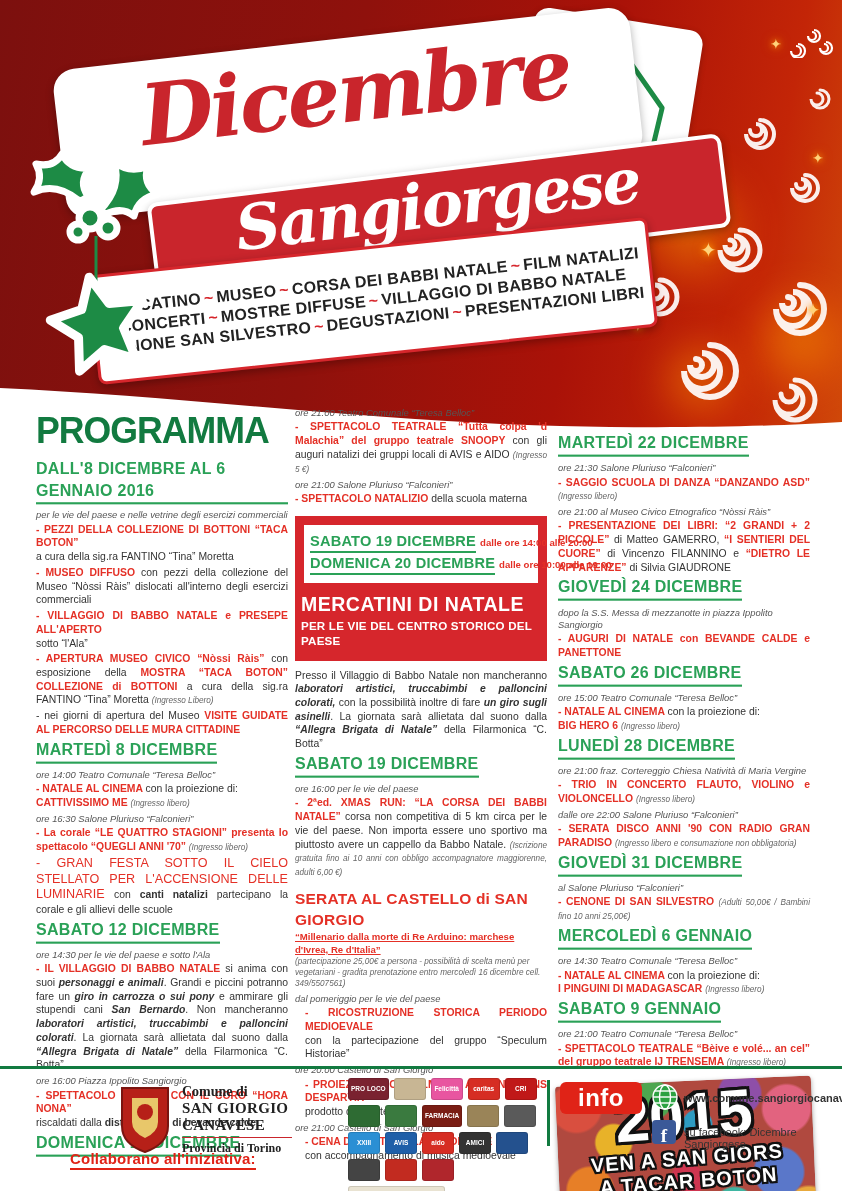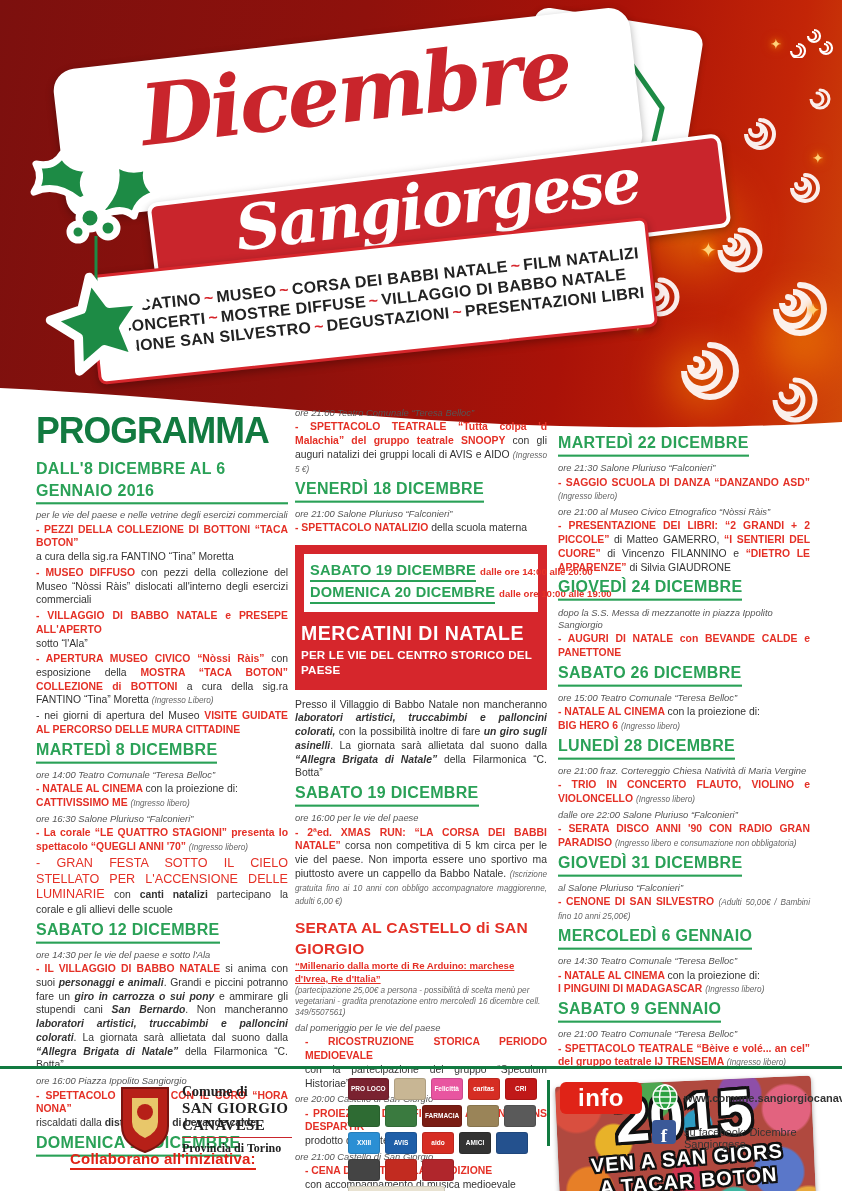--- a/index.html
+++ b/index.html
@@ -208,21 +208,20 @@
       <div class="note">ore 14:30 per le vie del paese e sotto l'Ala</div>
       <div class="para"><span class="sr">- IL VILLAGGIO DI BABBO NATALE </span><span>si anima con suoi </span><span class="sbi">personaggi e animali</span><span>. Grandi e piccini potranno fare un </span><span class="sbi">giro in carrozza o sui pony </span><span>e ammirare gli stupendi cani </span><span class="sbi">San Bernardo</span><span>. Non mancheranno </span><span class="sbi">laboratori artistici, truccabimbi e palloncini colorati</span><span>. La giornata sarà allietata dal suono dalla </span><span class="sbi">“Allegra Brigata di Natale” </span><span>della Filarmonica “C. Botta”</span></div>
       <div class="note">ore 16:00 Piazza Ippolito Sangiorgio</div>
       <div class="para"><span class="sr">- SPETTACOLO GOSPEL CON IL CORO “HORA NONA”
 </span><span>riscaldati dalla </span><span class="sb">distribuzione di bevande calde</span></div>
       <div><div class="day-h">DOMENICA 13 DICEMBRE</div></div>
     </div>
   <div class="col" id="col-middle">
       <div class="note">ore 21:00 Teatro Comunale “Teresa Belloc”</div>
       <div class="para"><span class="sr">- SPETTACOLO TEATRALE “Tutta colpa 'd Malachia” del gruppo teatrale SNOOPY </span><span>con gli auguri natalizi dei gruppi locali di AVIS e AIDO </span><span class="ssm">(Ingresso 5 €)</span></div>
-      <div><div class="day-h">VENERDÌ 18 DICEMBRE</div></div>
       <div class="note">ore 21:00 Salone Pluriuso “Falconieri”</div>
       <div class="para"><span class="sr">- SPETTACOLO NATALIZIO </span><span>della scuola materna</span></div>
       <div class="mbox">
         <div class="mbox-white">
           <div class="mbox-row"><span class="mbox-date">SABATO 19 DICEMBRE</span><span class="mbox-time">dalle ore 14:00 alle 20:00</span></div>
           <div class="mbox-row"><span class="mbox-date">DOMENICA 20 DICEMBRE</span><span class="mbox-time">dalle ore 10:00 alle 19:00</span></div>
         </div>
         <div class="mbox-band">
           <div class="mbox-title">MERCATINI DI NATALE</div>
           <div class="mbox-sub">PER LE VIE DEL CENTRO STORICO DEL PAESE</div>

